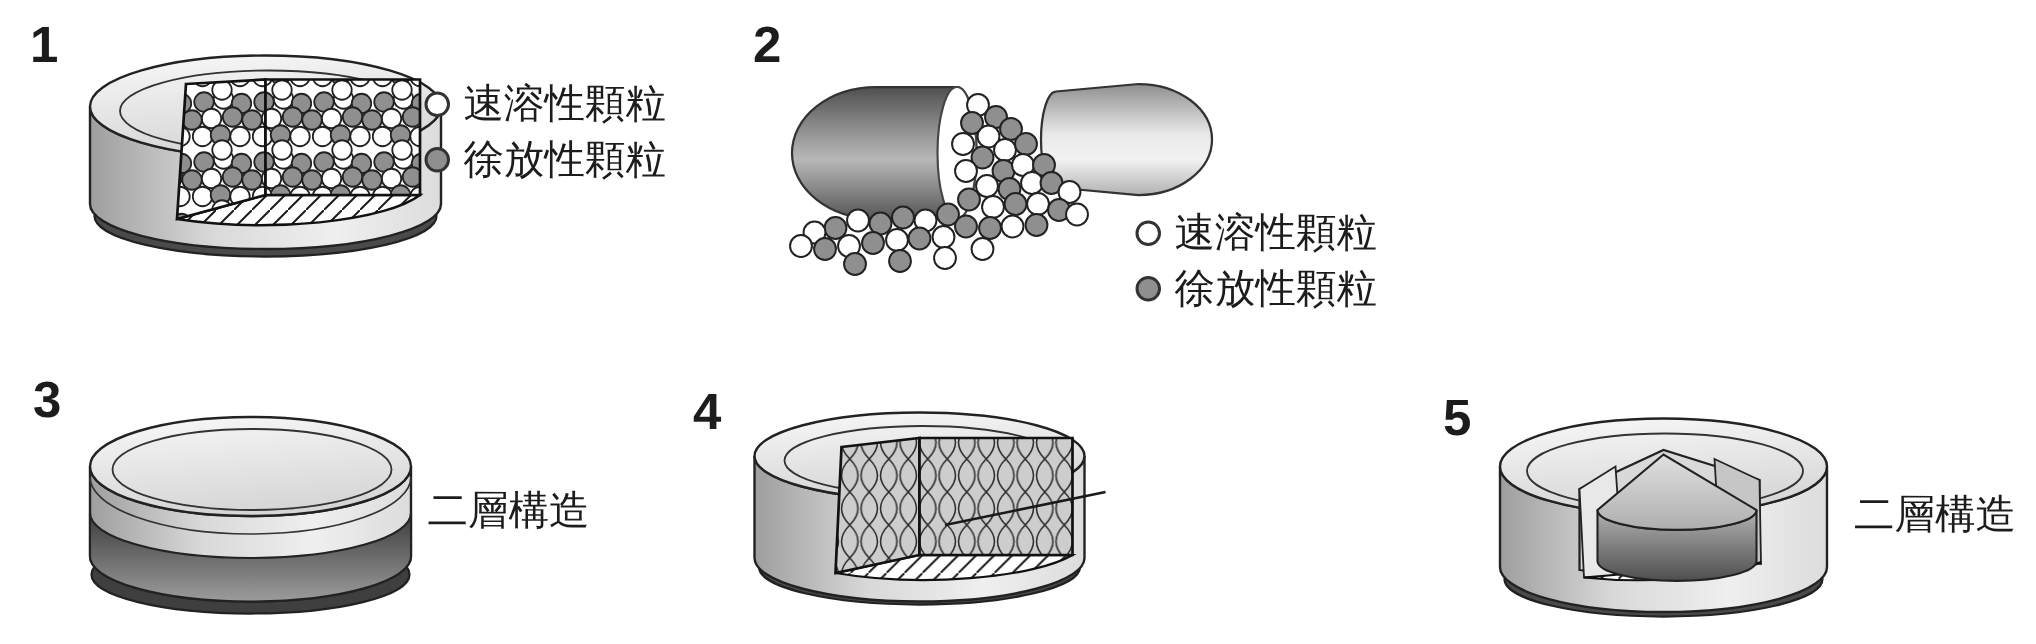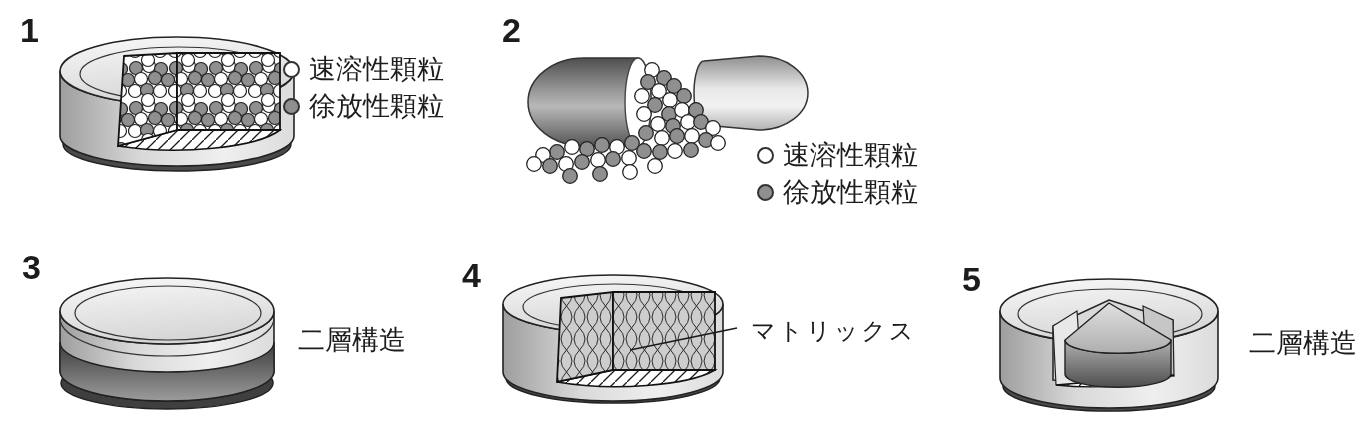--- a/index.html
+++ b/index.html
@@ -1,21 +1,21 @@
 <!DOCTYPE html>
 <html><head>
 <meta charset="utf-8">
 <style>
   html,body { margin:0; padding:0; background:#ffffff; }
   .canvas { position:relative; width:1357px; height:429px; background:#fff; overflow:hidden;
             font-family:"Liberation Serif","DejaVu Serif",serif; color:#1c1c1c; }
   .num { position:absolute; font-family:"Liberation Sans","DejaVu Sans",sans-serif;
          font-weight:700; font-size:34px; line-height:1; color:#1c1c1c; }
   .fig { position:absolute; }
-  .jp-label { position:absolute; font-size:27px; line-height:1.15; white-space:nowrap;margin-left:13px; }
+  .jp-label { position:absolute; font-size:27px; line-height:1.15; white-space:nowrap; }
   .jp-label.spread { font-size:24px; letter-spacing:3px; }
   .legend { position:absolute; display:flex; flex-direction:column; gap:10px; }
   .legend-row { display:flex; align-items:center; gap:9px; font-size:27px; line-height:1; white-space:nowrap; }
   .dot { width:13px; height:13px; border-radius:50%; border:2px solid #333; flex:0 0 auto; }
   .dot-fast { background:#ffffff; }
   .dot-slow { background:#8f8f8f; }
 </style>
 </head>
 <body>
 
@@ -197,21 +197,20 @@
     <ellipse cx="120" cy="45" rx="92" ry="23" fill="none" stroke="#333" stroke-width="1.2"></ellipse>
     <path d="M 62,120 L 118,108 L 220,108 A 108,28 0 0 1 62,120 Z" fill="url(#hatch)" stroke="#111" stroke-width="1.5"></path>
     <path d="M 66,36 L 118,30 L 118,108 L 62,120 Z" fill="url(#mesh)" stroke="#111" stroke-width="1.8"></path>
     <path d="M 118,30 L 220,30 L 220,108 L 118,108 Z" fill="url(#mesh)" stroke="#111" stroke-width="1.8"></path>
   </svg>
 
   <svg class="fig" style="left:620px; top:320px" width="122" height="36" viewBox="0 0 122 36" aria-hidden="true">
     <line x1="10" y1="30" x2="117" y2="8" stroke="#1a1a1a" stroke-width="1.7"></line>
   </svg>
 
-  <div class="jp-label spread" style="left:738px; top:318px">マトリックス</div>
 
   <div class="num" style="left:962px; top:262px">5</div>
 
   <svg class="fig" style="left:995px; top:266px" width="228" height="152" viewBox="0 0 228 152" aria-hidden="true">
     <ellipse cx="114" cy="120" rx="106" ry="25" fill="#4a4a4a" stroke="#222" stroke-width="1.5"></ellipse>
     <path d="M 5,45 L 5,112 A 109,30 0 0 0 223,112 L 223,45 A 109,32 0 0 1 5,45 Z" fill="url(#gradWall)" stroke="#222" stroke-width="1.6"></path>
     <ellipse cx="114" cy="45" rx="109" ry="32" fill="url(#gradTop)" stroke="#222" stroke-width="1.6"></ellipse>
     <ellipse cx="115" cy="48" rx="92" ry="25" fill="none" stroke="#333" stroke-width="1.2"></ellipse>
     <path d="M 58,60 L 114,34 L 178,54 L 178,108 A 100,26 0 0 1 58,114 Z" fill="#d9d9d9" stroke="#222" stroke-width="1.5"></path>
     <path d="M 58,60 L 82,45 L 87,118 L 61,119 Z" fill="#e8e8e8" stroke="#222" stroke-width="1.2"></path>

